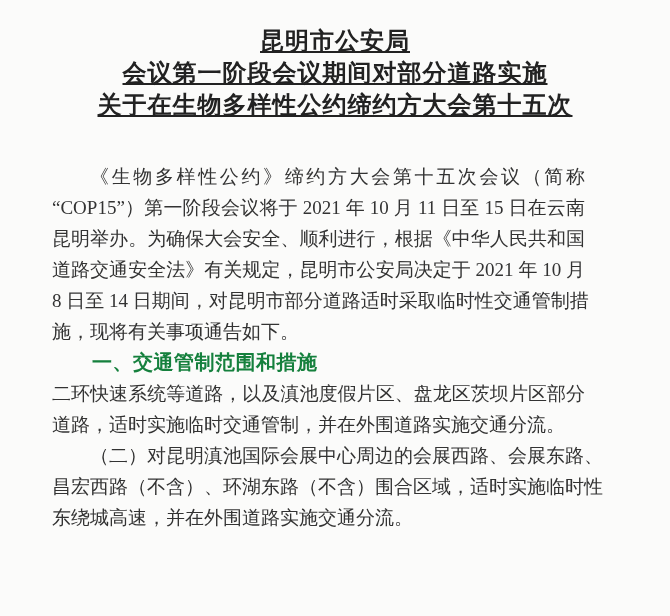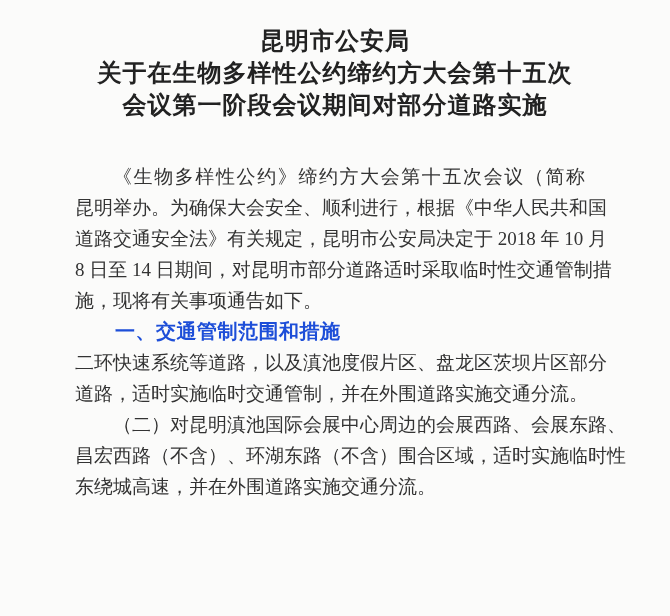--- a/index.html
+++ b/index.html
@@ -22,24 +22,25 @@
   }
   
   .doc-title {
     text-align: center;
     font-family: "Liberation Sans", "DejaVu Sans", sans-serif;
     font-weight: 700;
     font-size: 24px;
     line-height: 32px;
     color: #222222;
     letter-spacing: 1px;
+    text-decoration: underline;
   }
   
   .doc-body {
-    margin: 40px 85px 0 75px; 
+    margin: 40px 85px 0 52px; 
     font-family: "Liberation Serif", "DejaVu Serif", serif;
     font-size: 19px;
     line-height: 31px;
     color: #333333;
   }
   .line {
     margin: 0;
     padding: 0;
     white-space: nowrap;
     text-align: justify;
@@ -49,42 +50,43 @@
   .line.end {
     text-align-last: left;
   }
   .line.indent {
     text-indent: 2em;
   }
   .line.heading {
     font-family: Liberation Serif, serif;
     font-weight: 700;
     font-size: 20px;
-    color: #1d4ed8;
+    color: #15803d;
     letter-spacing: 0.5px;
     text-align-last: left;
   }
 </style>
 </head>
 <body>
 
 <div class="page">
 
   <div class="doc-title">
     <div>昆明市公安局</div>
+    <div>会议第一阶段会议期间对部分道路实施</div>
     <div>关于在生物多样性公约缔约方大会第十五次</div>
-    <div>会议第一阶段会议期间对部分道路实施</div>
   </div>
 
   <div class="doc-body">
 
     <div>
       <p class="line indent">《生物多样性公约》缔约方大会第十五次会议（简称</p>
+      <p class="line">“COP15”）第一阶段会议将于 2021 年 10 月 11 日至 15 日在云南</p>
       <p class="line">昆明举办。为确保大会安全、顺利进行，根据《中华人民共和国</p>
-      <p class="line">道路交通安全法》有关规定，昆明市公安局决定于 2018 年 10 月</p>
+      <p class="line">道路交通安全法》有关规定，昆明市公安局决定于 2021 年 10 月</p>
       <p class="line">8 日至 14 日期间，对昆明市部分道路适时采取临时性交通管制措</p>
       <p class="line end">施，现将有关事项通告如下。</p>
     </div>
 
     <p class="line indent heading">一、交通管制范围和措施</p>
 
     <div>
       <p class="line">二环快速系统等道路，以及滇池度假片区、盘龙区茨坝片区部分</p>
       <p class="line end">道路，适时实施临时交通管制，并在外围道路实施交通分流。</p>
     </div>

